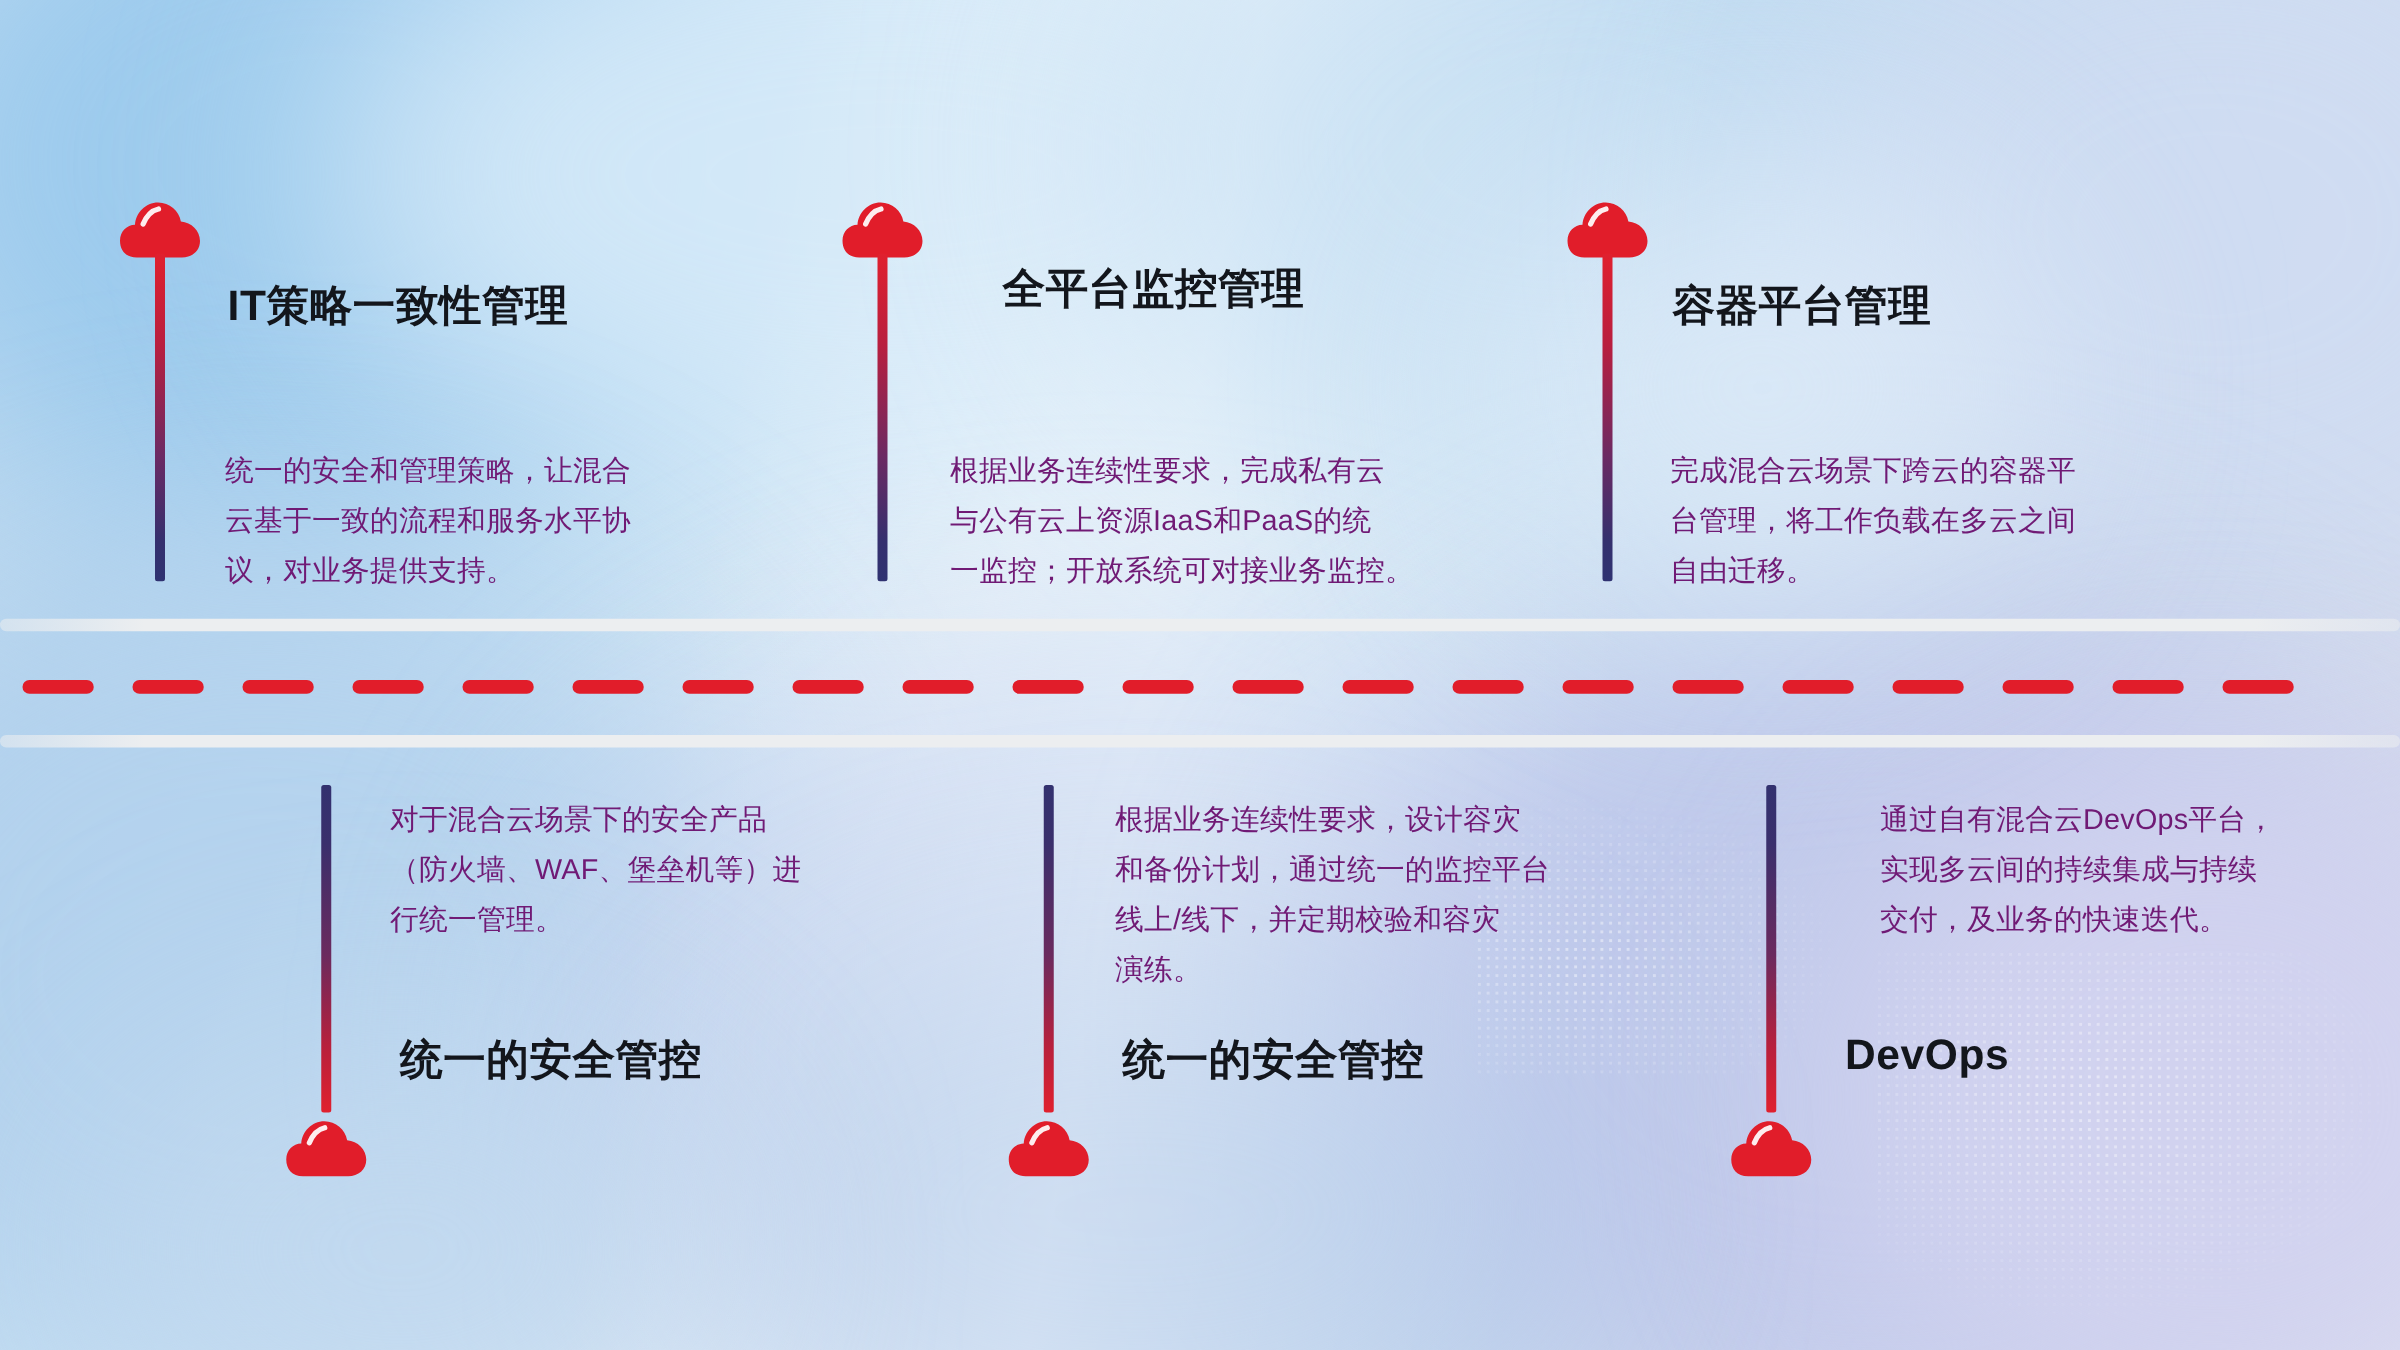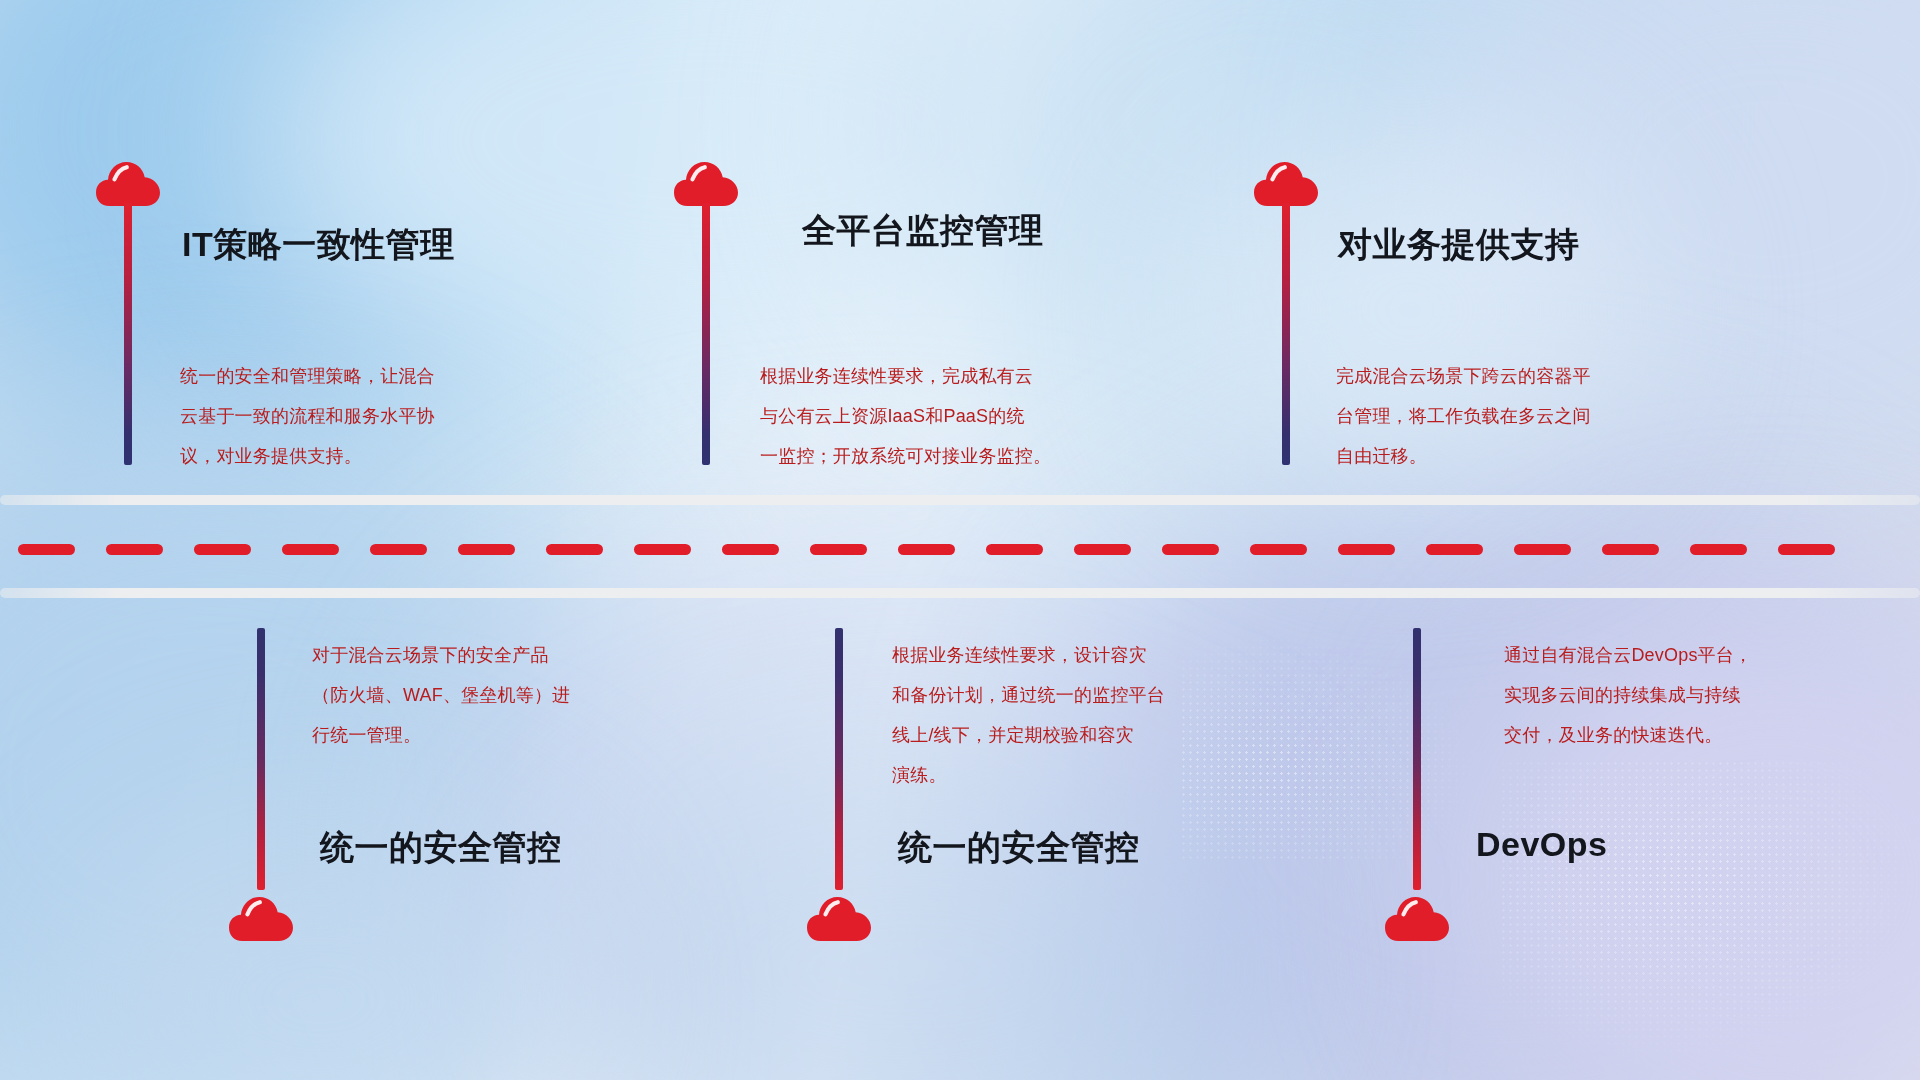--- a/index.html
+++ b/index.html
@@ -81,22 +81,22 @@
 
   .cloud { position:absolute; width:66px; height:48px; }
 
   .heading {
     position:absolute;
     font-size:34px; font-weight:700; color:#13161c;
     letter-spacing:.5px; white-space:nowrap;
   }
   .para {
     position:absolute;
-    font-size:18px; line-height:40px;
-    color:#b91c1c; letter-spacing:.2px;
+    font-size:23px; line-height:40px;
+    color:#701a75; letter-spacing:.2px;
     white-space:pre-line;
   }
 </style>
 </head>
 <body>
 
 <div class="bg">
   <div class="bg-base"></div>
   <div class="blob b1"></div>
   <div class="blob b2"></div>
@@ -169,21 +169,21 @@
 </div>
 
 <div class="col">
   <div class="cloud" style="left:1253px; top:160px;">
     <svg viewBox="0 0 66 48" width="66" height="48">
       <path d="M14.5 46 C5.5 46 1 40 1 32.5 C1 25 6.5 20 13 19.8 C13.6 10.2 21.4 2 31.5 2 C40.6 2 48.2 8.6 49.7 17.2 C58.2 17.9 65 24.5 65 32.8 C65 40.6 58.8 46 50.5 46 Z" fill="#e11d2a"></path>
       <path d="M19.5 19.2 C22.4 12.2 27.4 8.2 31.8 7.2" stroke="#ffffff" stroke-width="4.2" stroke-linecap="round" fill="none" opacity=".92"></path>
     </svg>
   </div>
   <div class="stem stem-top" style="left:1282px; top:203px; height:262px;"></div>
-  <div class="heading" style="left:1338px; top:222px;">对业务提供支持</div>
+  <div class="heading" style="left:1338px; top:222px;">容器平台管理</div>
   <div class="para" style="left:1336px; top:356px; width:450px;">完成混合云场景下跨云的容器平
 台管理，将工作负载在多云之间
 自由迁移。</div>
 </div>
 
 <div class="col">
   <div class="stem stem-bot" style="left:257px; top:628px; height:262px;"></div>
   <div class="cloud" style="left:228px; top:895px;">
     <svg viewBox="0 0 66 48" width="66" height="48">
       <path d="M14.5 46 C5.5 46 1 40 1 32.5 C1 25 6.5 20 13 19.8 C13.6 10.2 21.4 2 31.5 2 C40.6 2 48.2 8.6 49.7 17.2 C58.2 17.9 65 24.5 65 32.8 C65 40.6 58.8 46 50.5 46 Z" fill="#e11d2a"></path>

